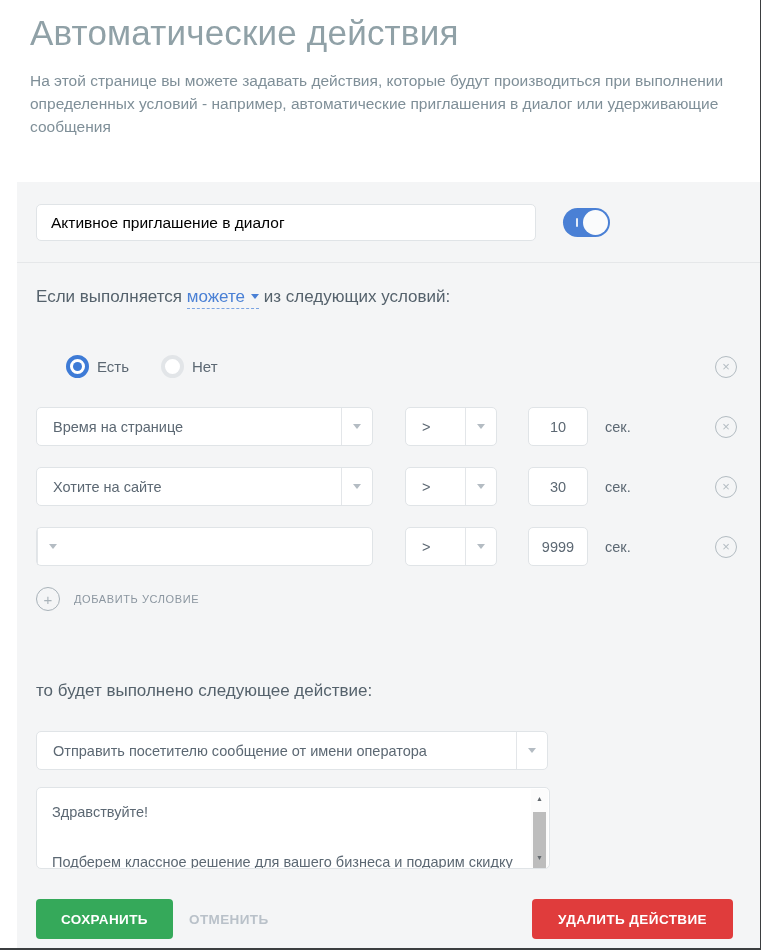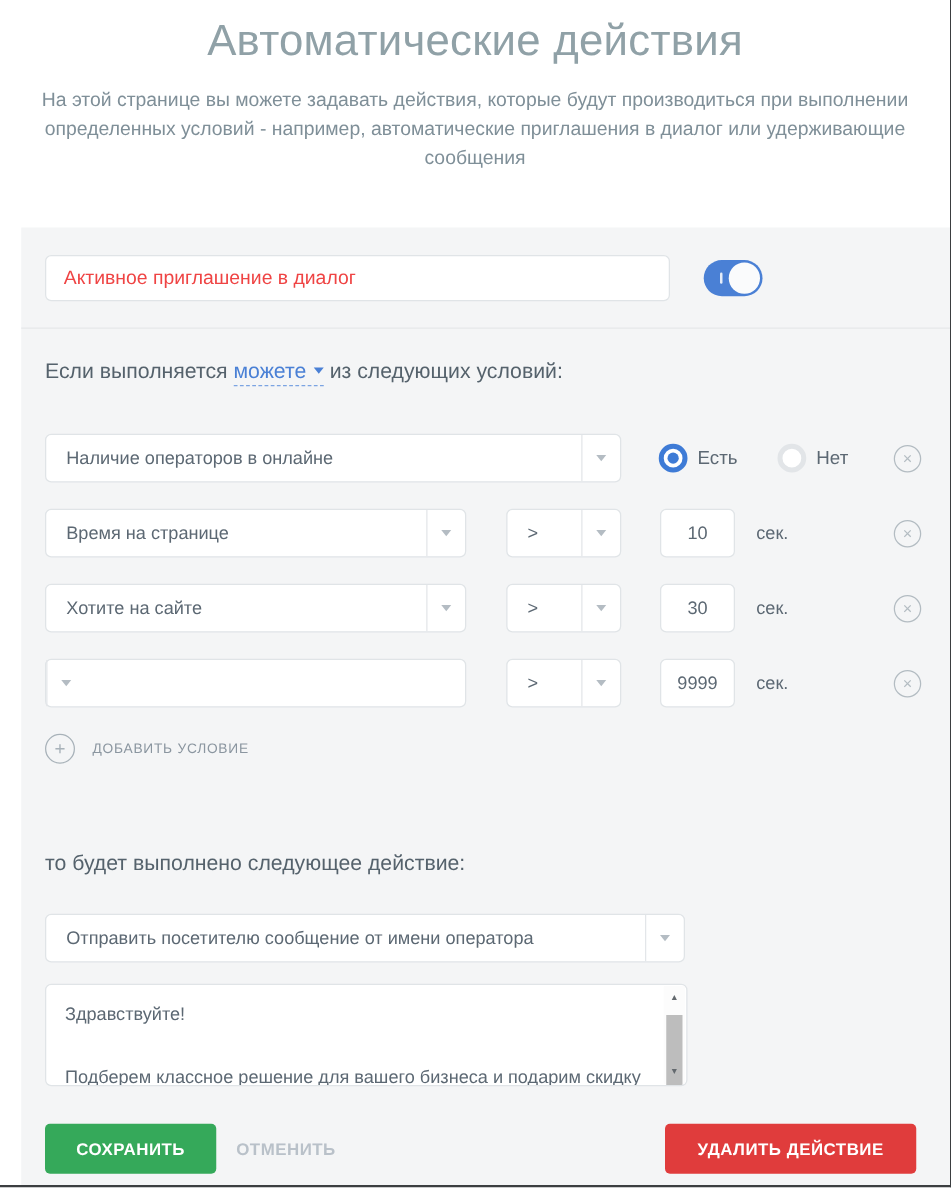--- a/index.html
+++ b/index.html
@@ -3,30 +3,30 @@
 <meta charset="utf-8">
 <style>
   * { margin:0; padding:0; box-sizing:border-box; }
   html,body { background:#fff; }
   body { font-family:"Liberation Sans","DejaVu Sans",sans-serif; }
   .page {
     width:761px; height:950px; background:#fff; overflow:hidden;
     border-right:1px solid #3b3e40; border-bottom:2px solid #3b3e40;
     display:flex; flex-direction:column;
   }
-  header { padding:10px 30px 0 30px;text-align:center; }
+  header { padding:10px 30px 0 30px; }
   h1 { font-size:35px; font-weight:400; color:#90a1a7; line-height:46px; letter-spacing:0.2px; }
   .desc { margin-top:13px; max-width:702px; font-size:15.5px; line-height:23px; color:#7f8f98; }
   .card { margin-top:44px; margin-left:17px; width:744px; flex:1; background:#f4f5f6; }
 
   
   .card-top { padding:22px 0 21px 19px; display:flex; align-items:center; }
   .name-input {
     width:500px; height:37px; background:#fff; border:1px solid #e0e4e7; border-radius:5px;
-    padding:0 14px; font-size:15.5px; color:#ef4444; font-family:inherit; outline:none;
+    padding:0 14px; font-size:15.5px; color:#000000; font-family:inherit; outline:none;
   }
   .toggle { position:relative; margin-left:27px; width:47px; height:29px; border-radius:15px;
     background:#4a80d5; cursor:pointer; flex:0 0 auto; }
   .toggle-bar { position:absolute; left:13px; top:10px; width:2px; height:9px;
     background:rgba(255,255,255,0.85); border-radius:1px; }
   .toggle-knob { position:absolute; right:2px; top:2px; width:25px; height:25px;
     border-radius:50%; background:#fafbfc; }
   .divider { height:1px; background:#e5e7e9; }
 
   
@@ -121,26 +121,20 @@
     <div class="conditions">
       <div class="sec-heading">
         <span>Если выполняется</span>
         <a class="mode-link"><span>можете</span><span class="link-caret"></span></a>
         <span>из следующих условий:</span>
       </div>
 
       <div class="rows">
 
         <div class="cond-row">
-          <div class="select wide">
-            <span class="sel-label">Наличие операторов в онлайне</span>
-            <span class="sel-caret">
-                <i class="tri"></i>
-              </span>
-          </div>
           <div class="radio-group">
             <label class="radio checked">
               <span class="rdot"></span>
               <span class="rlabel">Есть</span>
             </label>
             <label class="radio">
               <span class="rdot"></span>
               <span class="rlabel">Нет</span>
             </label>
           </div>

